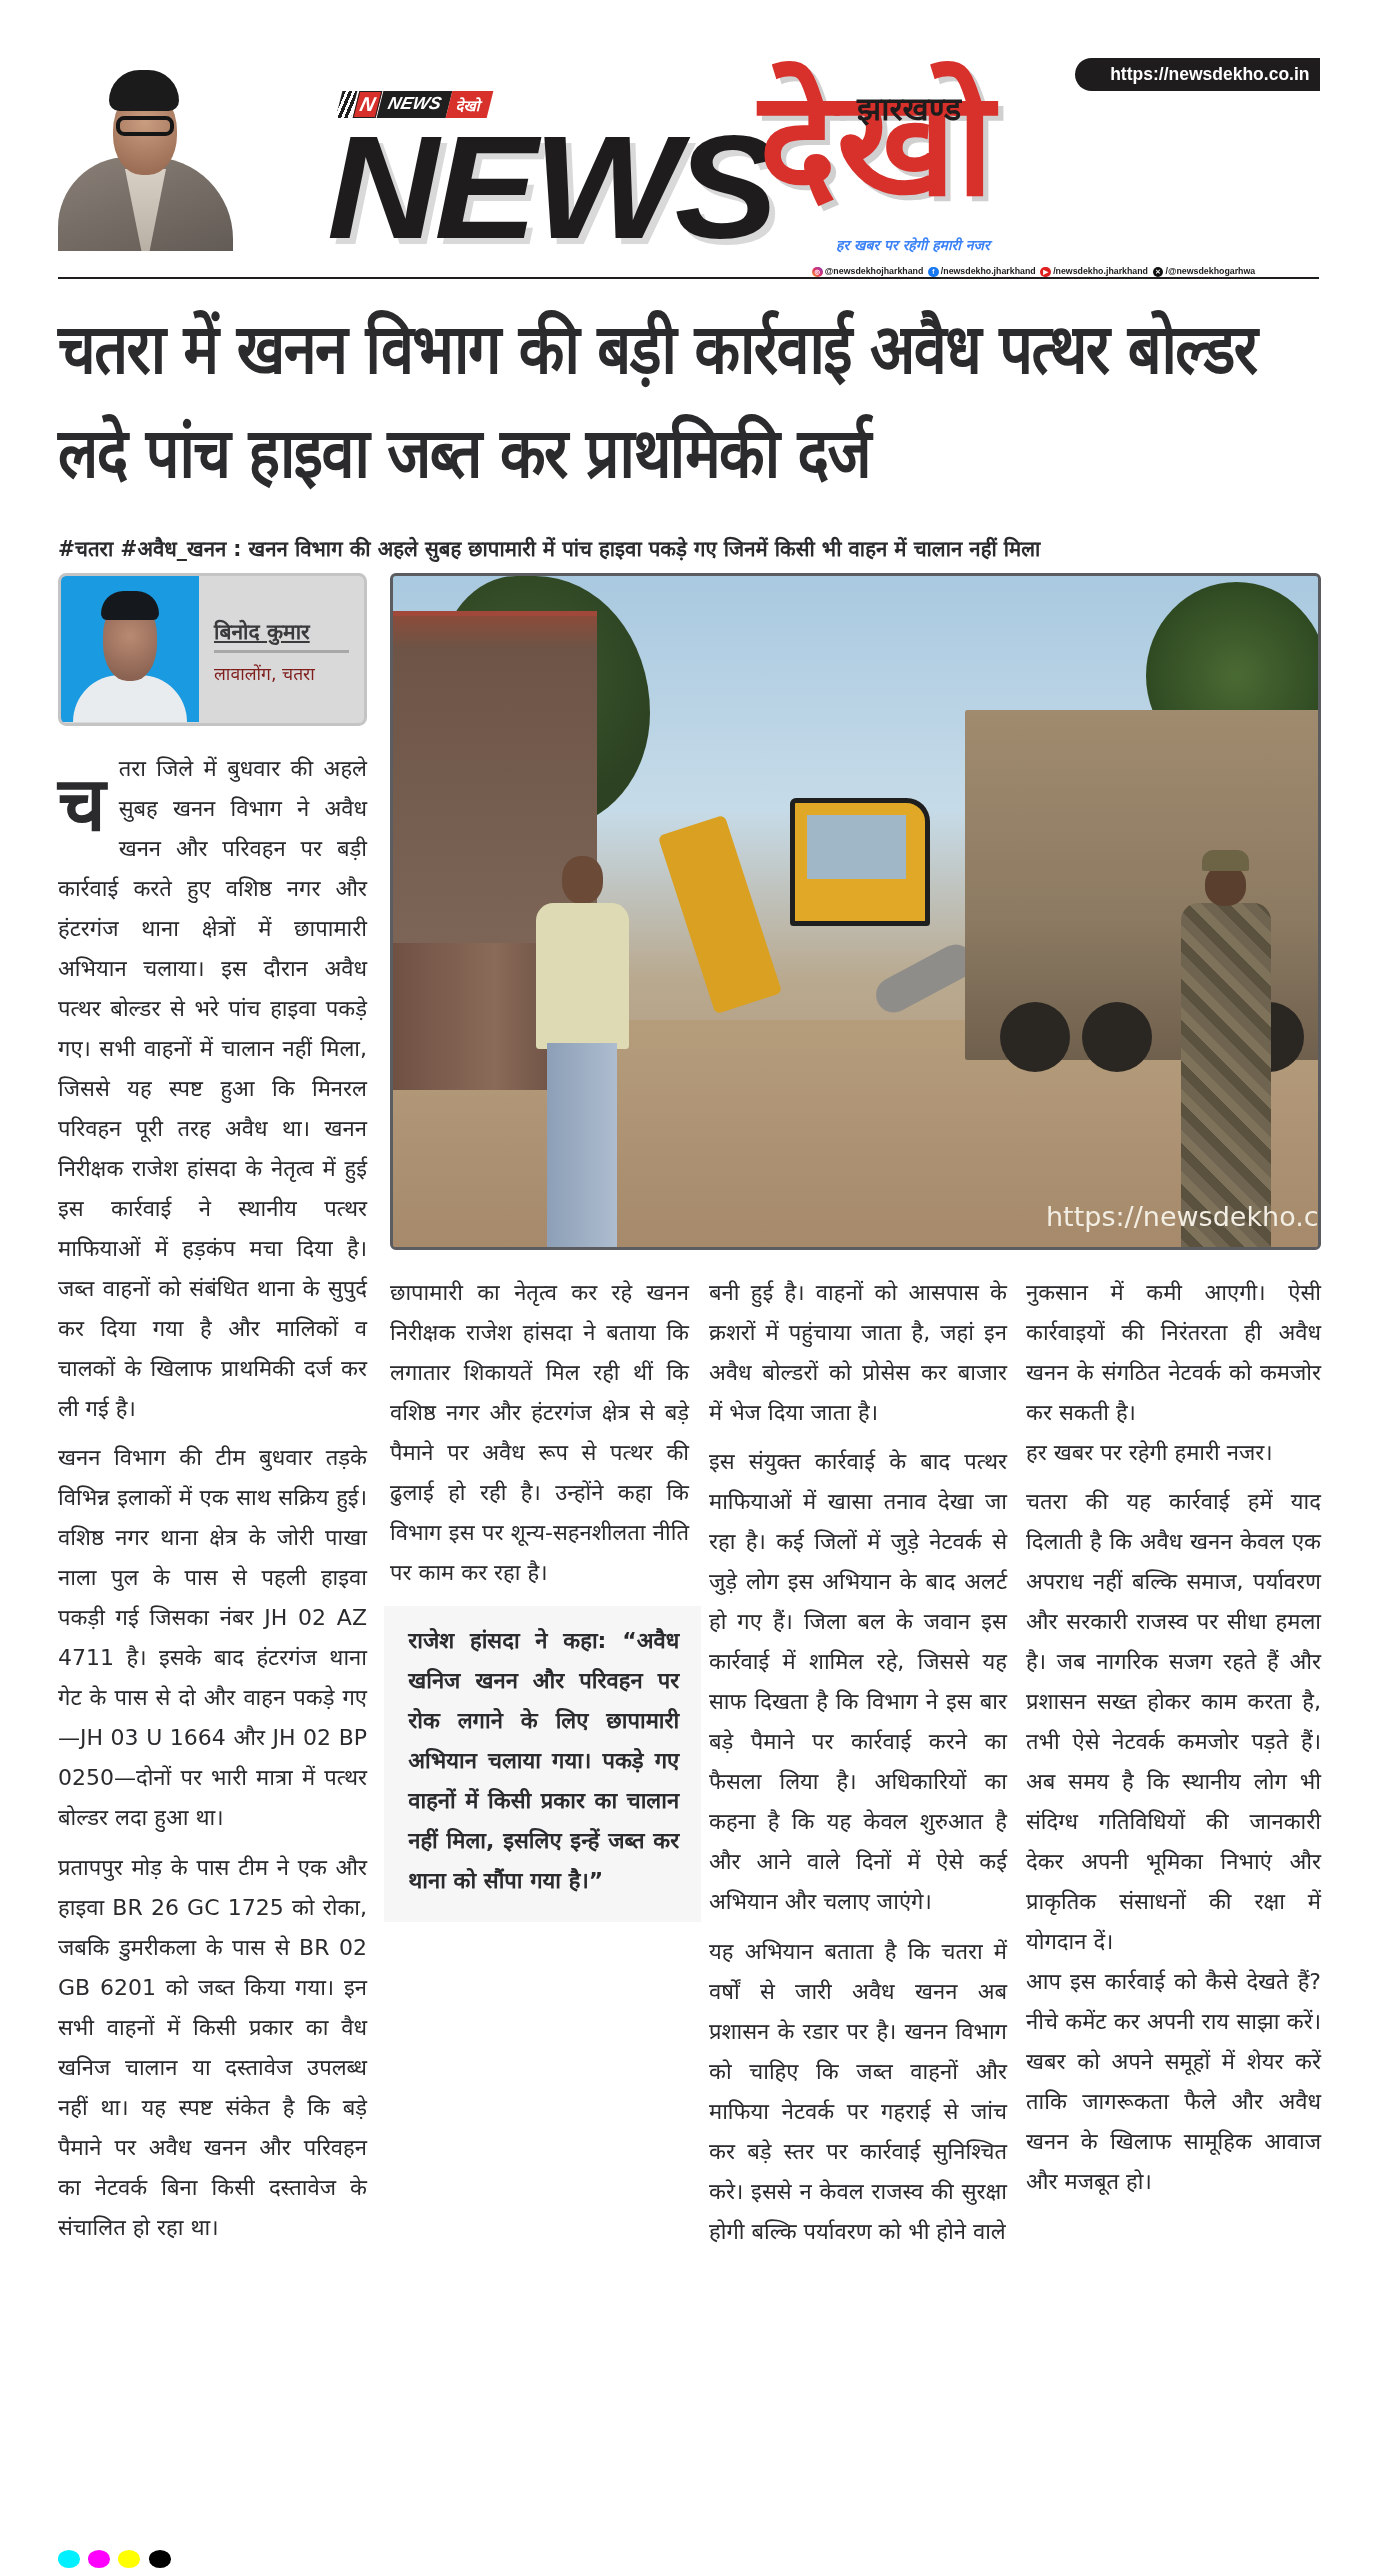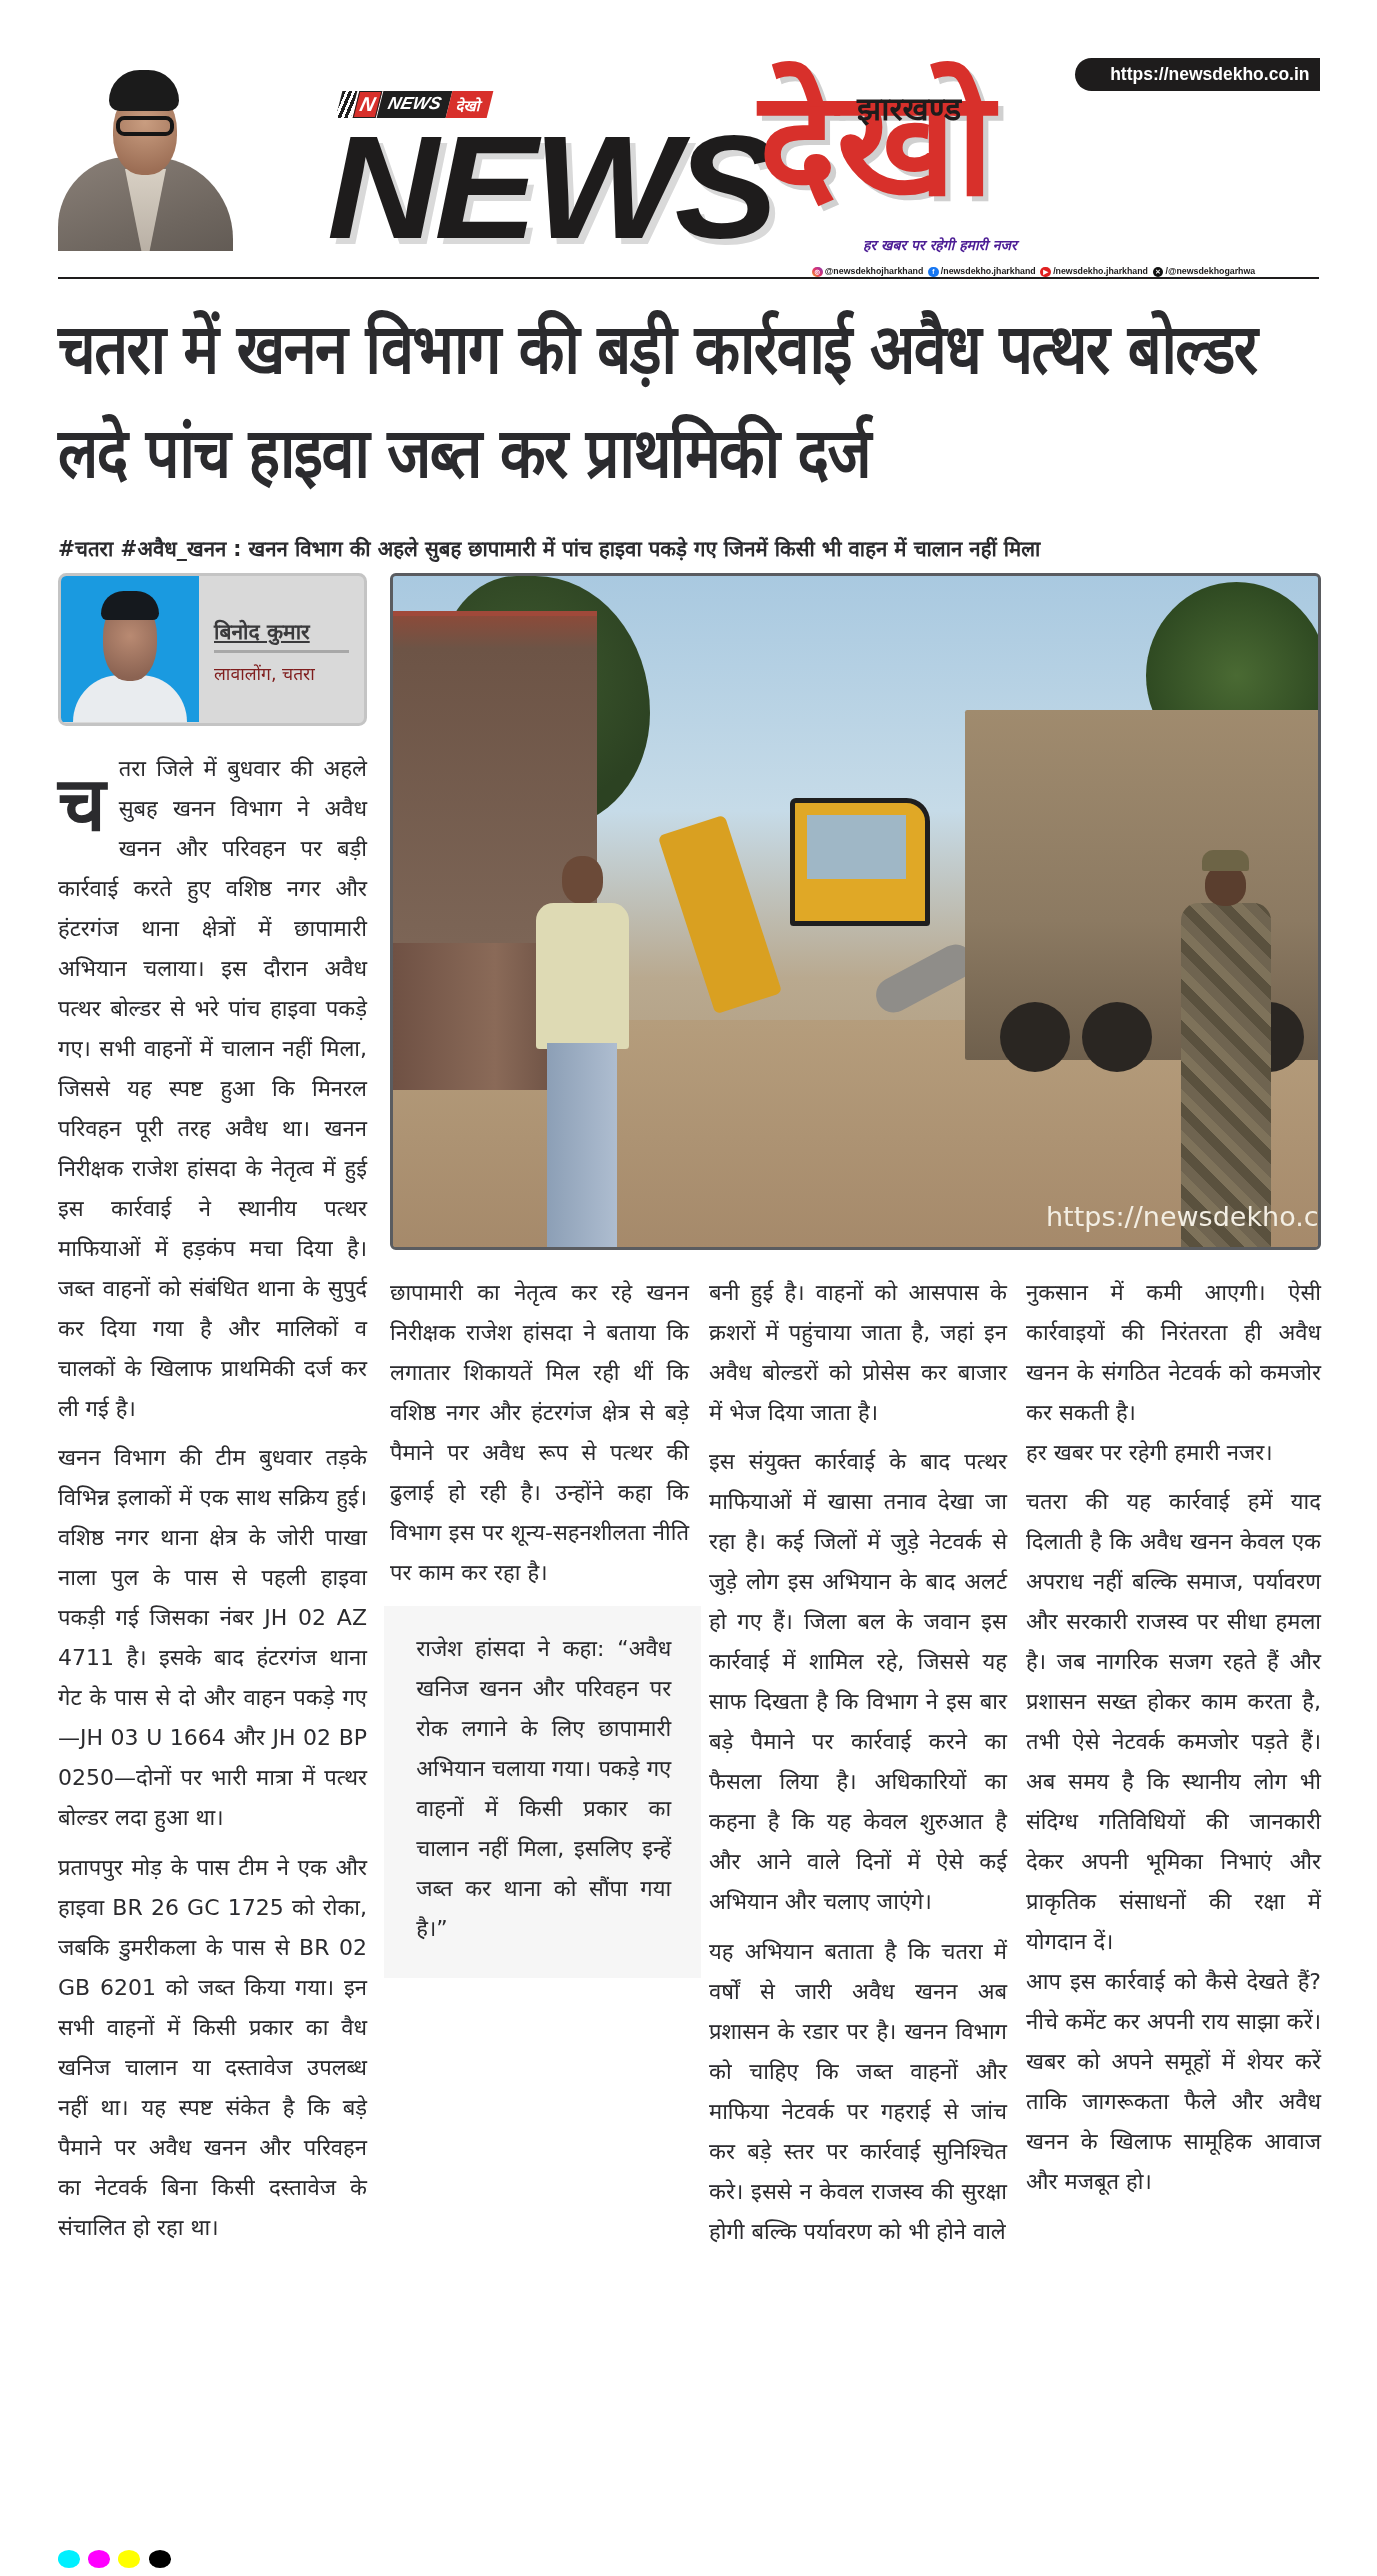--- a/index.html
+++ b/index.html
@@ -17,21 +17,21 @@
 
   .brand-small { position: absolute; left: 339px; top: 90px; height: 29px; display: flex; align-items: center; }
   .brand-small .stripes { width: 15px; height: 27px; background: repeating-linear-gradient(100deg,#1f1f1f 0 3.5px,transparent 3.5px 6.4px); transform: skewX(-14deg); }
   .brand-small .nbox { width: 23.4px; height: 27px; background: #d8302b; color: #fff; font: italic bold 20px "Liberation Sans", sans-serif; display: flex; align-items: center; justify-content: center; transform: skewX(-14deg); margin-left: 2.3px; border: 1.2px solid #1f1f1f; box-sizing: border-box; }
   .brand-small .news { background: #1f1f1f; color: #fff; font: italic bold 17.5px "Liberation Sans", sans-serif; padding: 2.3px 8.2px; transform: skewX(-14deg); height: 27px; box-sizing: border-box; }
   .brand-small .dekho { background: #d8302b; color: #fff; font: bold 15px "DejaVu Sans", sans-serif; padding: 3.5px 8.2px; transform: skewX(-14deg); height: 27px; box-sizing: border-box; }
 
   .brand-big-news { position: absolute; left: 327px; top: 114px; font: italic 900 155px/1 "Liberation Sans", sans-serif; color: #1e1c1c; letter-spacing: -4.7px; text-shadow: 5.8px 5.8px 0 #d9d9d9; transform: scaleY(0.95); transform-origin: top left; }
   .brand-jharkhand { position: absolute; left: 857px; top: 86px; font: bold 32px "DejaVu Sans", sans-serif; color: #1e1c1c; }
   .brand-dekho { position: absolute; left: 759px; top: 70px; font: bold 146px/1 "DejaVu Sans", sans-serif; color: #d8302b; text-shadow: 5.3px 5.3px 0 #d0d0d0; }
-  .brand-tagline { position: absolute; left: 863px; top: 235px; font: italic bold 14px "DejaVu Sans", sans-serif; color: #4c1d95; }
+  .brand-tagline { position: absolute; left: 836px; top: 235px; font: italic bold 14px "DejaVu Sans", sans-serif; color: #3b82f6; }
 
   .url-badge { position: absolute; left: 1075px; top: 58px; width: 245px; height: 33px; background: #1e1c1c; border-radius: 23.4px 0 0 23.4px; display: flex; align-items: center; justify-content: flex-end; padding-right: 10.5px; box-sizing: border-box; color: #fff; font: bold 17.5px "Liberation Sans", sans-serif; }
 
   .social-row { position: absolute; left: 812px; top: 266px; display: flex; gap: 4.7px; align-items: center; font: bold 8.8px "Liberation Sans", sans-serif; color: #1e1c1c; }
   .social-row .ic { width: 10.5px; height: 10.5px; border-radius: 50%; display: inline-flex; align-items: center; justify-content: center; color: #fff; font-size: 6.4px; margin-right: 2.3px; }
   .ic-insta { background: linear-gradient(45deg,#f5a623,#e1306c,#833ab4); }
   .ic-fb { background: #1877f2; }
   .ic-yt { background: #e02020; }
   .ic-x { background: #111; }
 
@@ -79,21 +79,21 @@
 
   
   .col { position: absolute; font: 22px/40px "DejaVu Sans", sans-serif; color: #2b2b2e; text-align: justify; }
   .col p { margin: 0 0 9.3px 0; }
   .col1 { left: 58px; top: 749px; width: 309px; }
   .col2 { left: 390px; top: 1273px; width: 299px; }
   .col3 { left: 709px; top: 1273px; width: 298px; }
   .col4 { left: 1026px; top: 1273px; width: 295px; }
   .dropcap { float: left; font: bold 75px/1 "DejaVu Sans", sans-serif; color: #2b2b2e; margin: 17.5px 13px 0 0; }
   .quote-box { background: #f6f6f6; margin: 13px 0 16.3px -5.8px; padding: 10.5px 17.5px 17.5px 20px; width: 279px; box-sizing: content-box; }
-  .quote-box p { margin: 12px; }
+  .quote-box p { margin: 4px; font-weight: bold; }
   .col4 p.tight { margin-bottom: 0; }
 
   .cmyk { position: absolute; left: 58px; top: 2550px; display: flex; gap: 8.2px; }
   .cmyk span { width: 22px; height: 17.5px; border-radius: 50%; display: inline-block; }
 </style>
 </head>
 <body>
 
 <header class="masthead">
   <div class="portrait">

